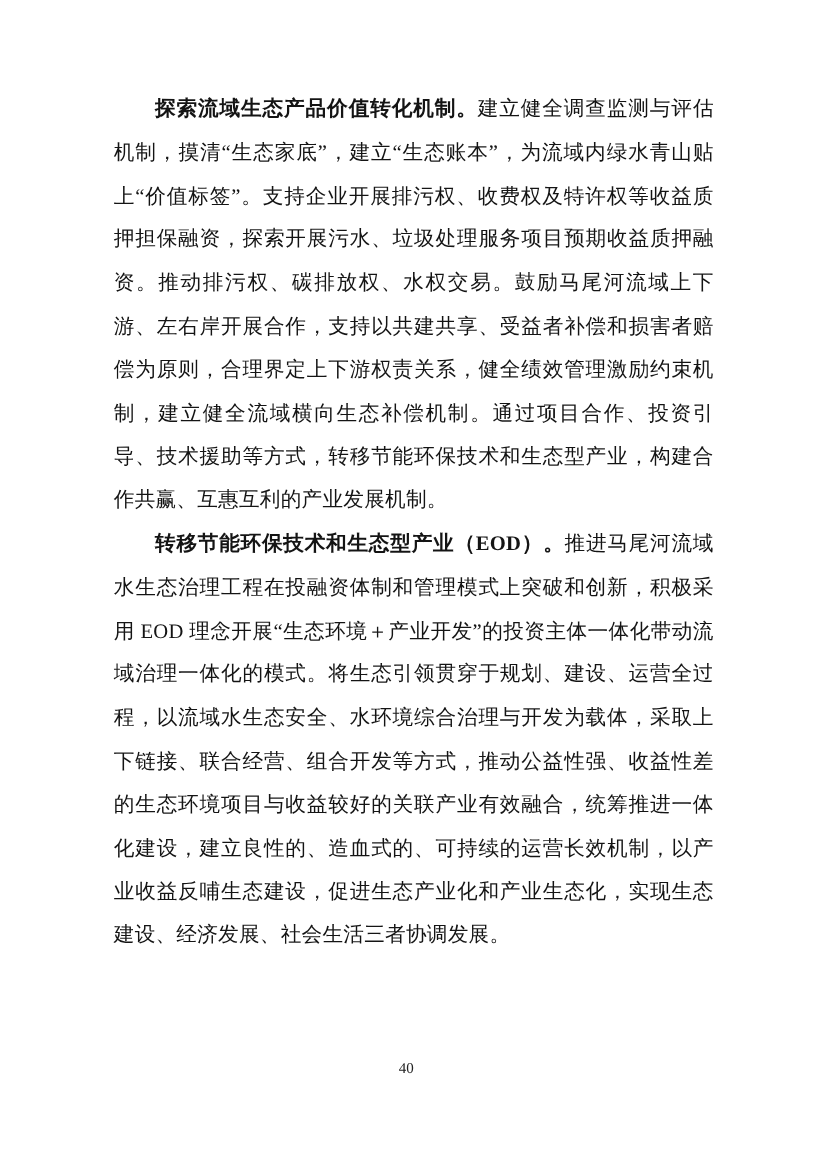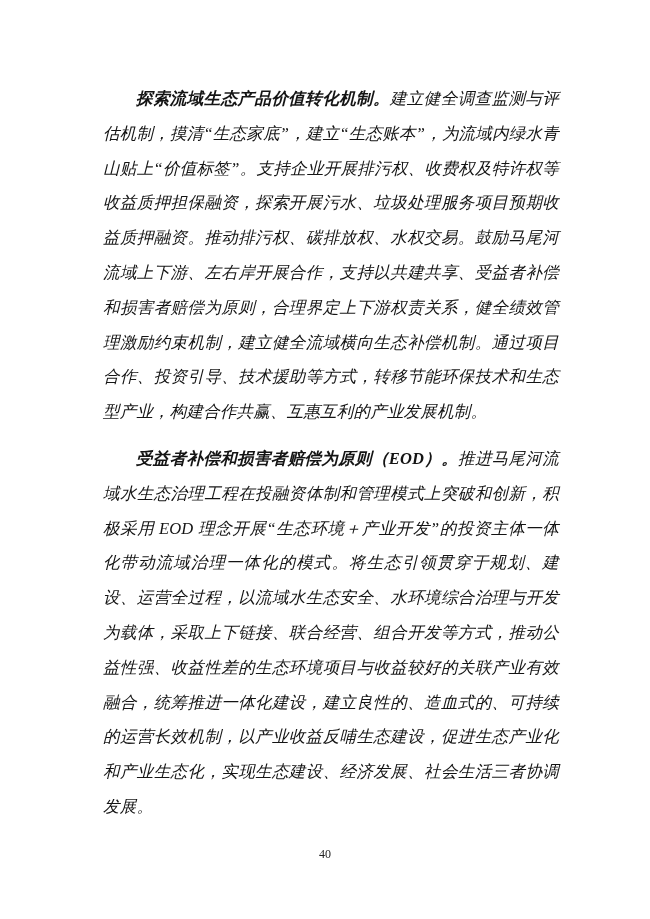--- a/index.html
+++ b/index.html
@@ -21,24 +21,23 @@
     left: 91px;
     top: 70px;
     width: 480px;
     font-size: 16.5px;
     line-height: 34.8px;
     text-align: justify;
     text-justify: inter-ideograph;
     letter-spacing: 0.2px;
   }
   .para {
-    margin: 12px;
+    margin: 0;
     padding: 0;
     text-indent: 2em;
-    font-style: italic;
   }
   .para .lead {
     font-weight: bold;
   }
   .para .body {
     font-weight: normal;
   }
   .page-number {
     position: absolute;
     left: 0;
@@ -48,16 +47,16 @@
     font-size: 12px;
     color: #222222;
   }
 </style>
 </head>
 <body>
 
 <div class="page">
   <div class="text-block">
     <p class="para"><b class="lead">探索流域生态产品价值转化机制。</b><span class="body">建立健全调查监测与评估机制，摸清“生态家底”，建立“生态账本”，为流域内绿水青山贴上“价值标签”。支持企业开展排污权、收费权及特许权等收益质押担保融资，探索开展污水、垃圾处理服务项目预期收益质押融资。推动排污权、碳排放权、水权交易。鼓励马尾河流域上下游、左右岸开展合作，支持以共建共享、受益者补偿和损害者赔偿为原则，合理界定上下游权责关系，健全绩效管理激励约束机制，建立健全流域横向生态补偿机制。通过项目合作、投资引导、技术援助等方式，转移节能环保技术和生态型产业，构建合作共赢、互惠互利的产业发展机制。</span></p>
-    <p class="para"><b class="lead">受益者补偿和损害者赔偿为原则（EOD）。</b><span class="body">推进马尾河流域水生态治理工程在投融资体制和管理模式上突破和创新，积极采用 EOD 理念开展“生态环境＋产业开发”的投资主体一体化带动流域治理一体化的模式。将生态引领贯穿于规划、建设、运营全过程，以流域水生态安全、水环境综合治理与开发为载体，采取上下链接、联合经营、组合开发等方式，推动公益性强、收益性差的生态环境项目与收益较好的关联产业有效融合，统筹推进一体化建设，建立良性的、造血式的、可持续的运营长效机制，以产业收益反哺生态建设，促进生态产业化和产业生态化，实现生态建设、经济发展、社会生活三者协调发展。</span></p>
+    <p class="para"><b class="lead">转移节能环保技术和生态型产业（EOD）。</b><span class="body">推进马尾河流域水生态治理工程在投融资体制和管理模式上突破和创新，积极采用 EOD 理念开展“生态环境＋产业开发”的投资主体一体化带动流域治理一体化的模式。将生态引领贯穿于规划、建设、运营全过程，以流域水生态安全、水环境综合治理与开发为载体，采取上下链接、联合经营、组合开发等方式，推动公益性强、收益性差的生态环境项目与收益较好的关联产业有效融合，统筹推进一体化建设，建立良性的、造血式的、可持续的运营长效机制，以产业收益反哺生态建设，促进生态产业化和产业生态化，实现生态建设、经济发展、社会生活三者协调发展。</span></p>
   </div>
   <div class="page-number">40</div>
 </div>
 
 </body></html>

